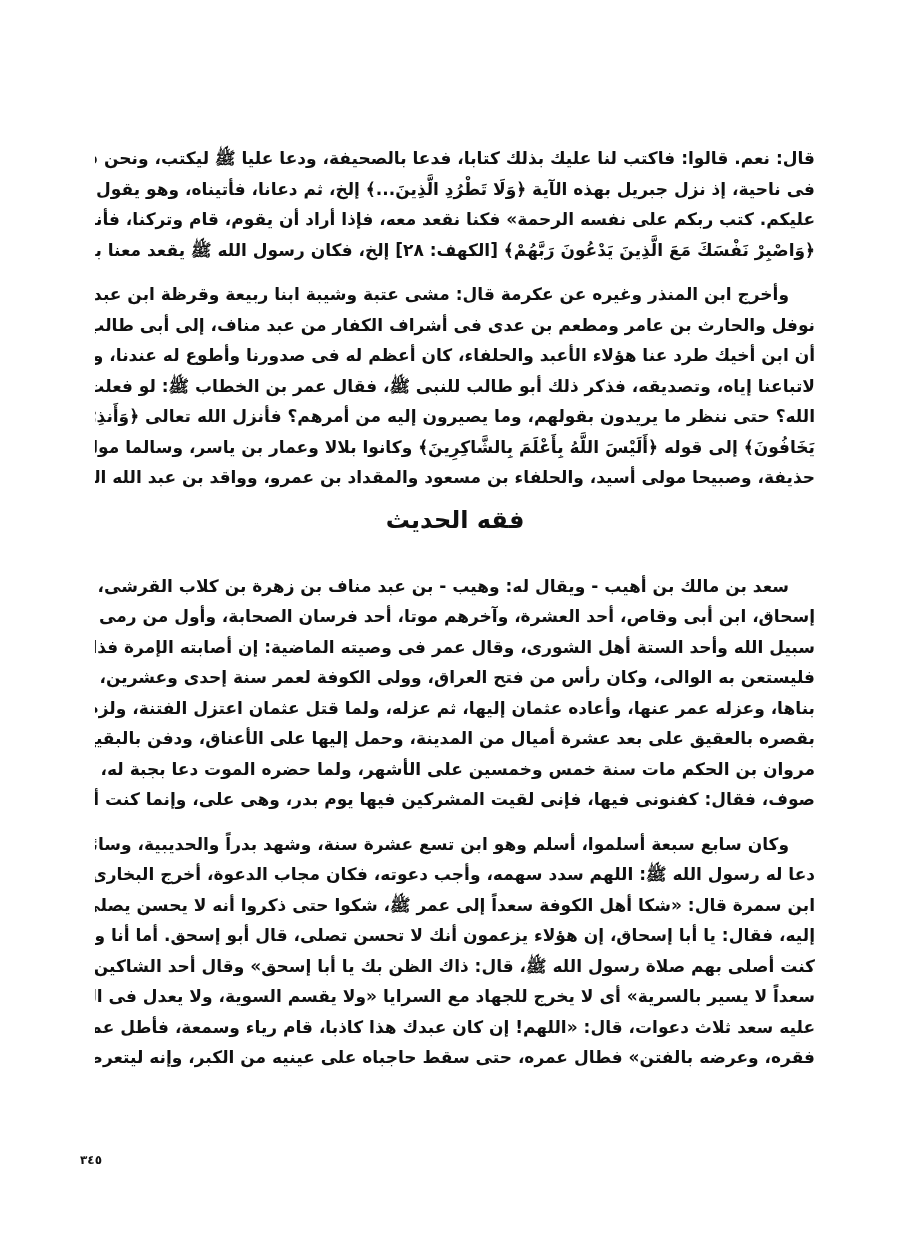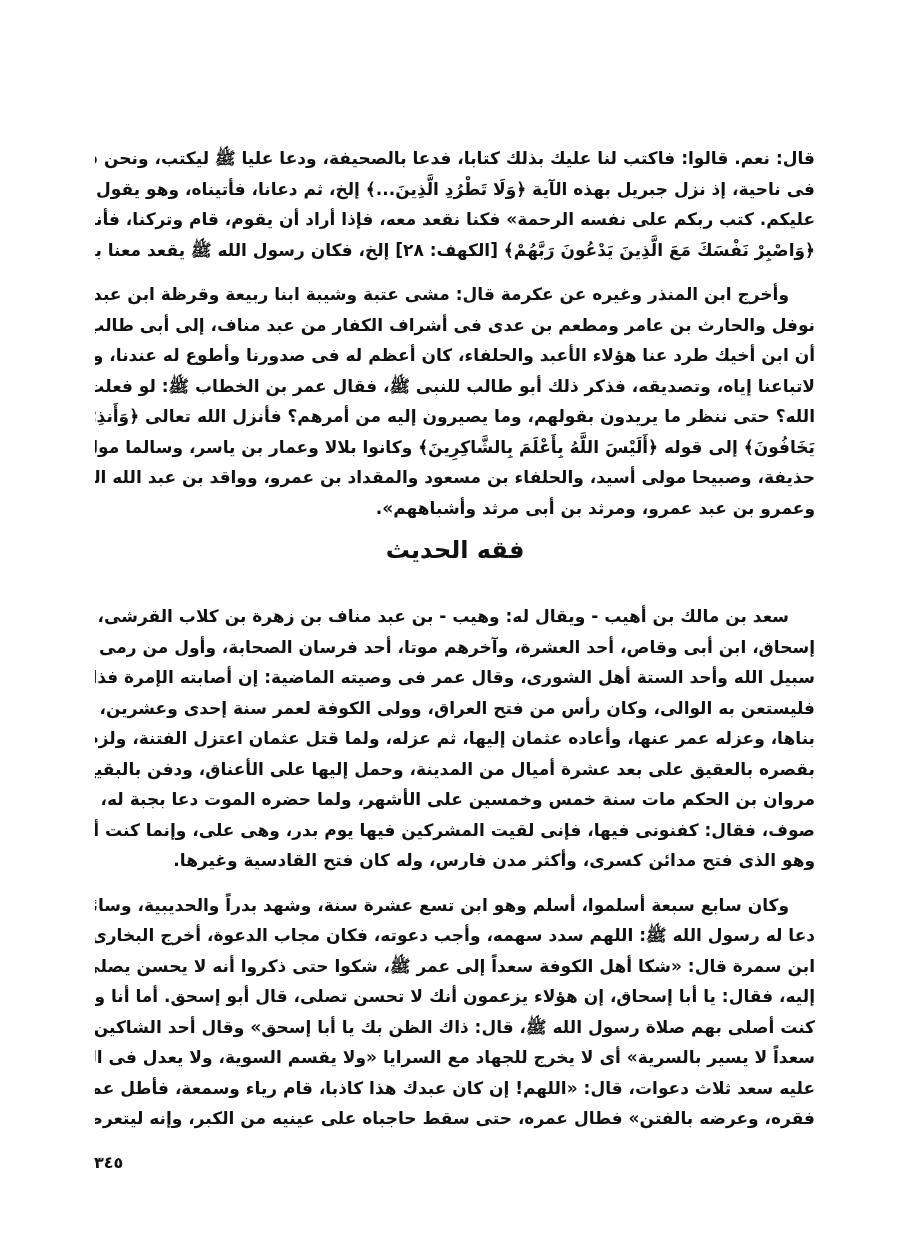--- a/index.html
+++ b/index.html
@@ -52,23 +52,23 @@
     }
     .heading {
       font-size: 24px;
       font-weight: bold;
       letter-spacing: 1px;
       margin-top: 4px;
     }
     .gap-after-heading { height: 8px; }
     .page-number {
       position: absolute;
-      left: 94px;
+      left: 80px;
       top: 1153px;
-      font-size: 16px;
+      font-size: 12px;
       font-weight: bold;
       font-family: "DejaVu Sans", sans-serif;
       direction: rtl;
       letter-spacing: 2px;
     }
   </style>
 </head>
 <body>
 
 <div class="page">
@@ -83,39 +83,37 @@
   <div class="gap-small"></div>
 
   <div class="para">
     <span class="line first">وأخرج ابن المنذر وغيره عن عكرمة قال: مشى عتبة وشيبة ابنا ربيعة وقرظة ابن عبد عمرو بن</span>
     <span class="line">نوفل والحارث بن عامر ومطعم بن عدى فى أشراف الكفار من عبد مناف، إلى أبى طالب. فقالوا: لو</span>
     <span class="line">أن ابن أخيك طرد عنا هؤلاء الأعبد والحلفاء، كان أعظم له فى صدورنا وأطوع له عندنا، وأدنى</span>
     <span class="line">لاتباعنا إياه، وتصديقه، فذكر ذلك أبو طالب للنبى ﷺ، فقال عمر بن الخطاب ﷺ: لو فعلت يا رسول</span>
     <span class="line">الله؟ حتى ننظر ما يريدون بقولهم، وما يصيرون إليه من أمرهم؟ فأنزل الله تعالى ﴿وَأَنذِرْ بِهِ الَّذِينَ</span>
     <span class="line">يَخَافُونَ﴾ إلى قوله ﴿أَلَيْسَ اللَّهُ بِأَعْلَمَ بِالشَّاكِرِينَ﴾ وكانوا بلالا وعمار بن ياسر، وسالما مولى أبى</span>
     <span class="line">حذيفة، وصبيحا مولى أسيد، والحلفاء بن مسعود والمقداد بن عمرو، وواقد بن عبد الله الحنظلى،</span>
-    <span class="line last">وعمرو بن عبد عمرو، ومرثد بن أبى مرثد وأشباههم».</span>
   </div>
 
   <div class="heading-wrap">
     <h2 class="heading">فقه الحديث</h2>
   </div>
 
   <div class="gap-after-heading"></div>
 
   <div class="para">
     <span class="line first">سعد بن مالك بن أهيب - ويقال له: وهيب - بن عبد مناف بن زهرة بن كلاب القرشى، أبو</span>
     <span class="line">إسحاق، ابن أبى وقاص، أحد العشرة، وآخرهم موتا، أحد فرسان الصحابة، وأول من رمى بسهم فى</span>
     <span class="line">سبيل الله وأحد الستة أهل الشورى، وقال عمر فى وصيته الماضية: إن أصابته الإمرة فذاك، وإلا</span>
     <span class="line">فليستعن به الوالى، وكان رأس من فتح العراق، وولى الكوفة لعمر سنة إحدى وعشرين، وهو الذى</span>
     <span class="line">بناها، وعزله عمر عنها، وأعاده عثمان إليها، ثم عزله، ولما قتل عثمان اعتزل الفتنة، ولزم بيته، مات</span>
     <span class="line">بقصره بالعقيق على بعد عشرة أميال من المدينة، وحمل إليها على الأعناق، ودفن بالبقيع، وصلى عليه</span>
     <span class="line">مروان بن الحكم مات سنة خمس وخمسين على الأشهر، ولما حضره الموت دعا بجبة له، خلقة، من</span>
     <span class="line">صوف، فقال: كفنونى فيها، فإنى لقيت المشركين فيها يوم بدر، وهى على، وإنما كنت أخبؤها لهذا،</span>
-    <span class="line last">وهو الذى فتح مدائن كسرى، وأكثر مدن فارس، وله كان فتح القادسية وغيرها.</span>
   </div>
 
   <div class="gap-small"></div>
 
   <div class="para">
     <span class="line first">وكان سابع سبعة أسلموا، أسلم وهو ابن تسع عشرة سنة، وشهد بدراً والحديبية، وسائر المشاهد،</span>
     <span class="line">دعا له رسول الله ﷺ: اللهم سدد سهمه، وأجب دعوته، فكان مجاب الدعوة، أخرج البخارى عن جابر</span>
     <span class="line">ابن سمرة قال: «شكا أهل الكوفة سعداً إلى عمر ﷺ، شكوا حتى ذكروا أنه لا يحسن يصلى، فأرسل</span>
     <span class="line">إليه، فقال: يا أبا إسحاق، إن هؤلاء يزعمون أنك لا تحسن تصلى، قال أبو إسحق. أما أنا والله! فإنى</span>
     <span class="line">كنت أصلى بهم صلاة رسول الله ﷺ، قال: ذاك الظن بك يا أبا إسحق» وقال أحد الشاكين: «إن</span>

